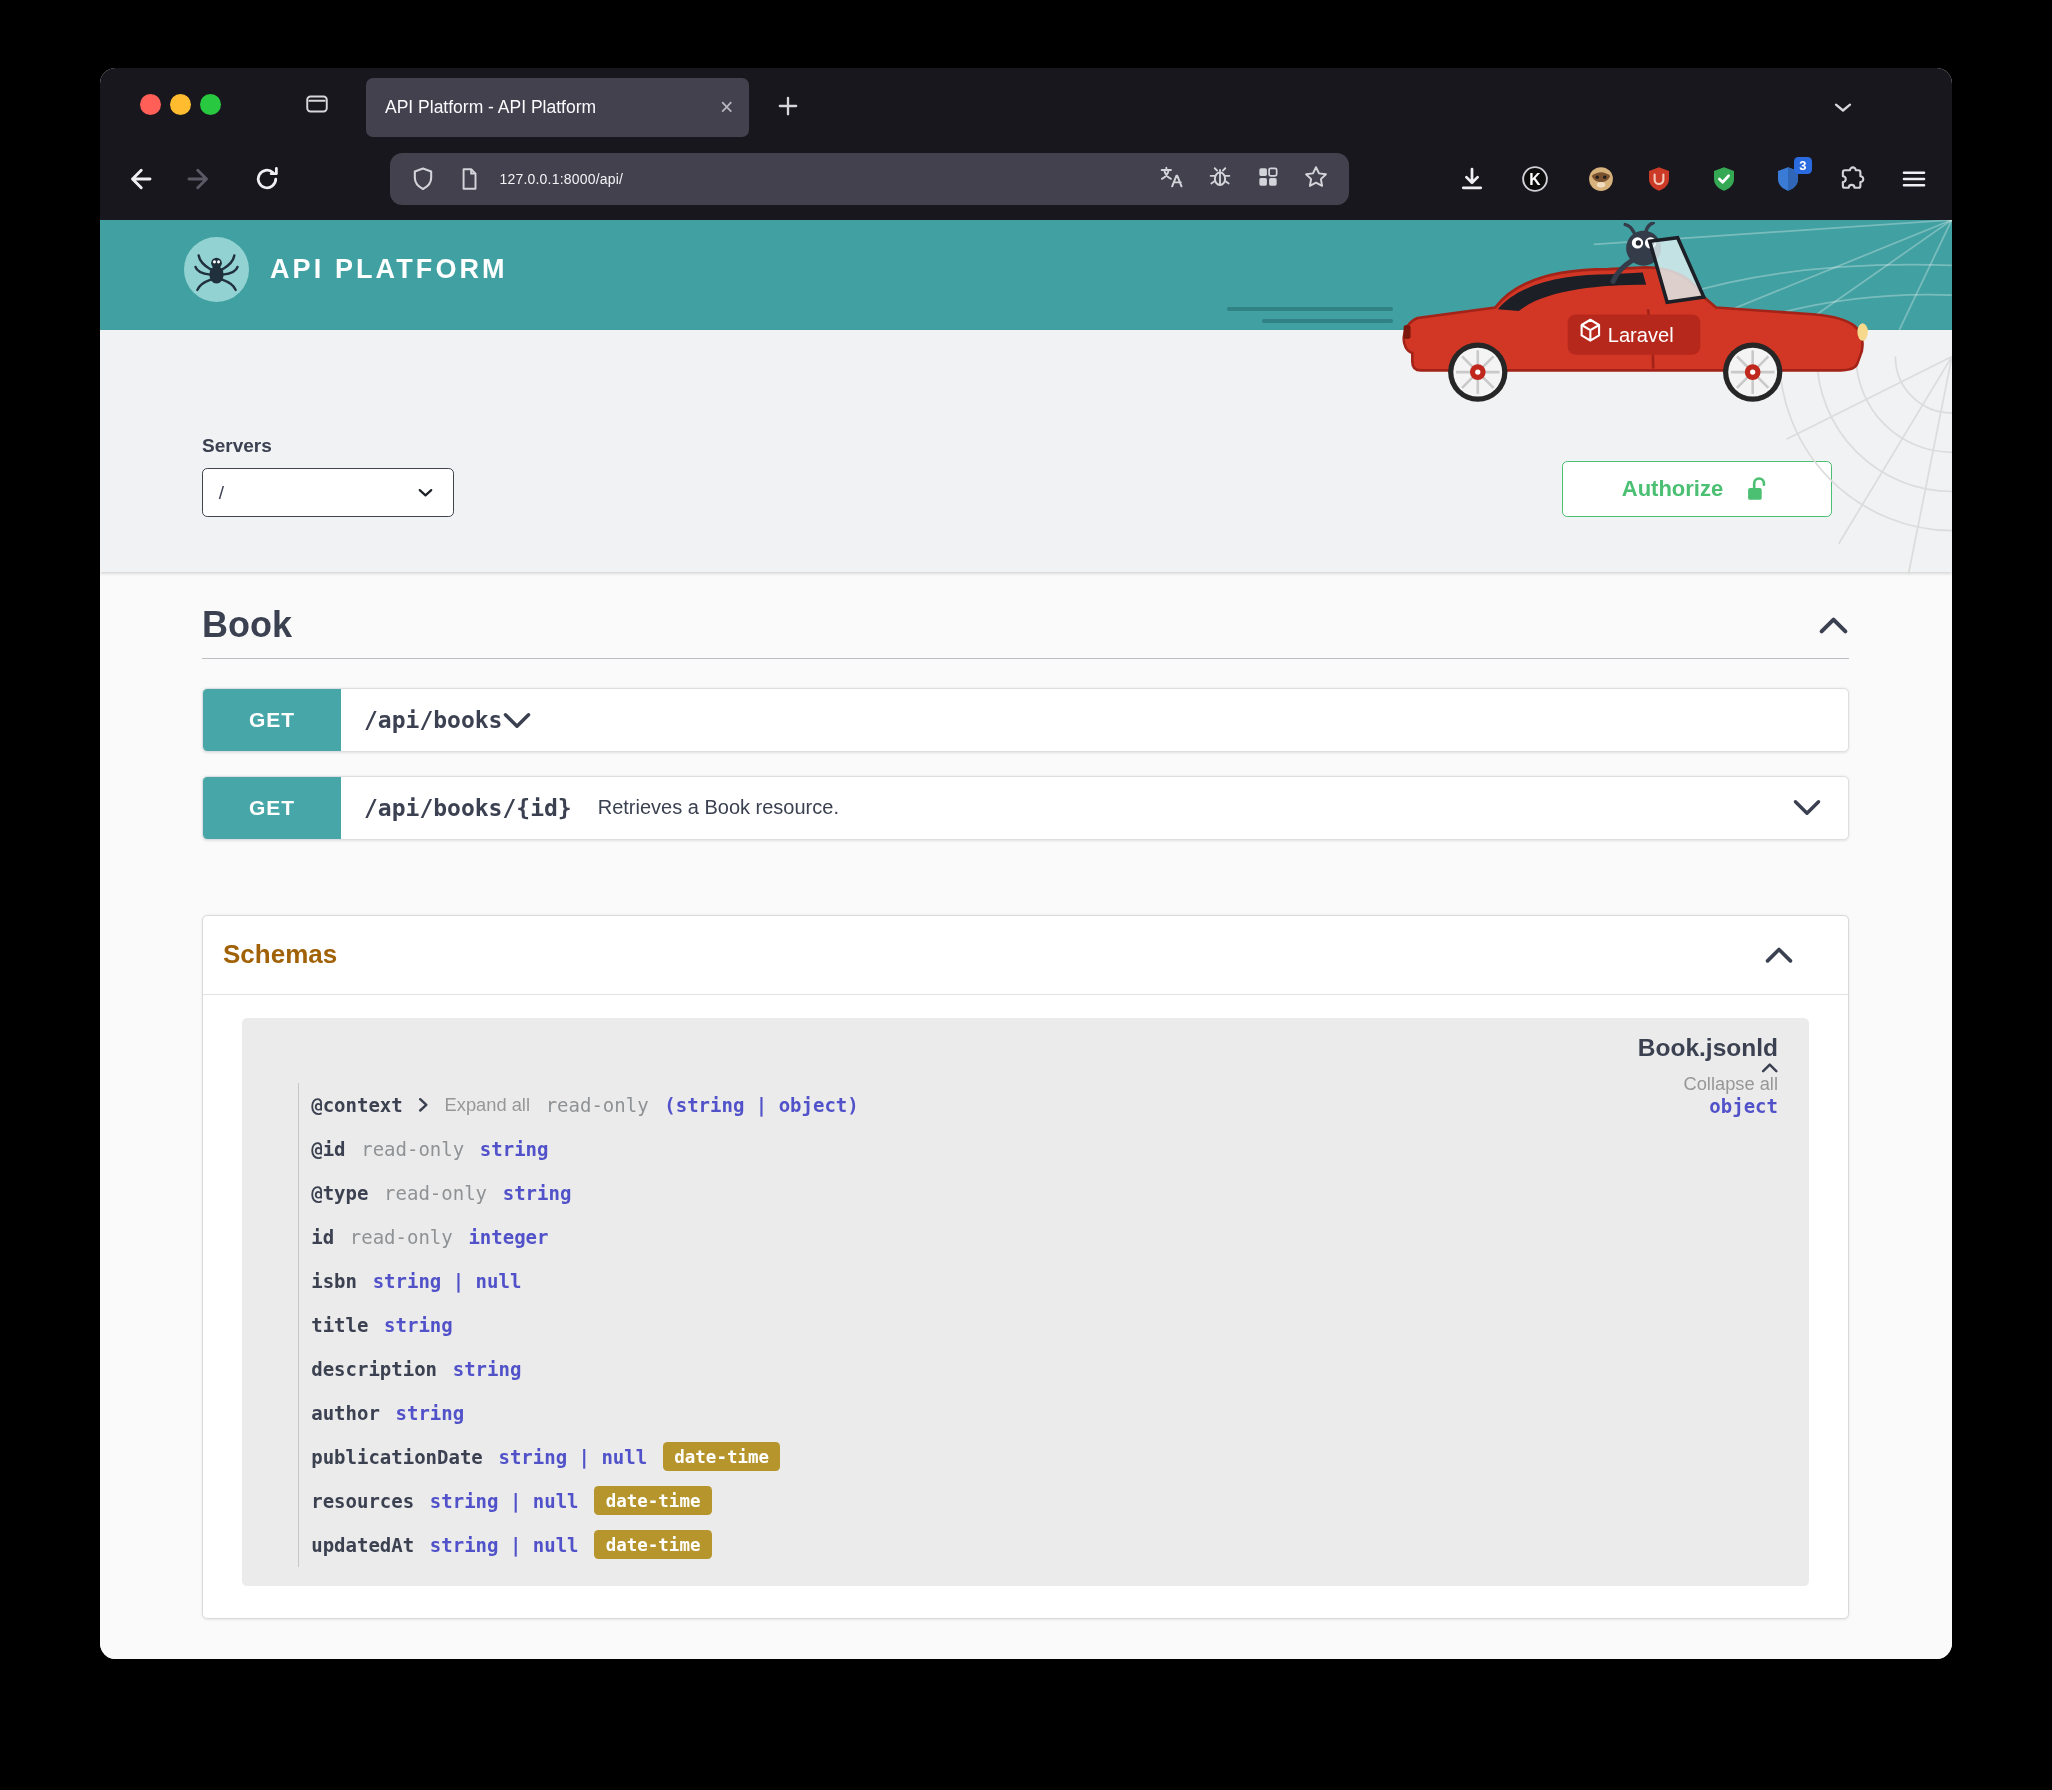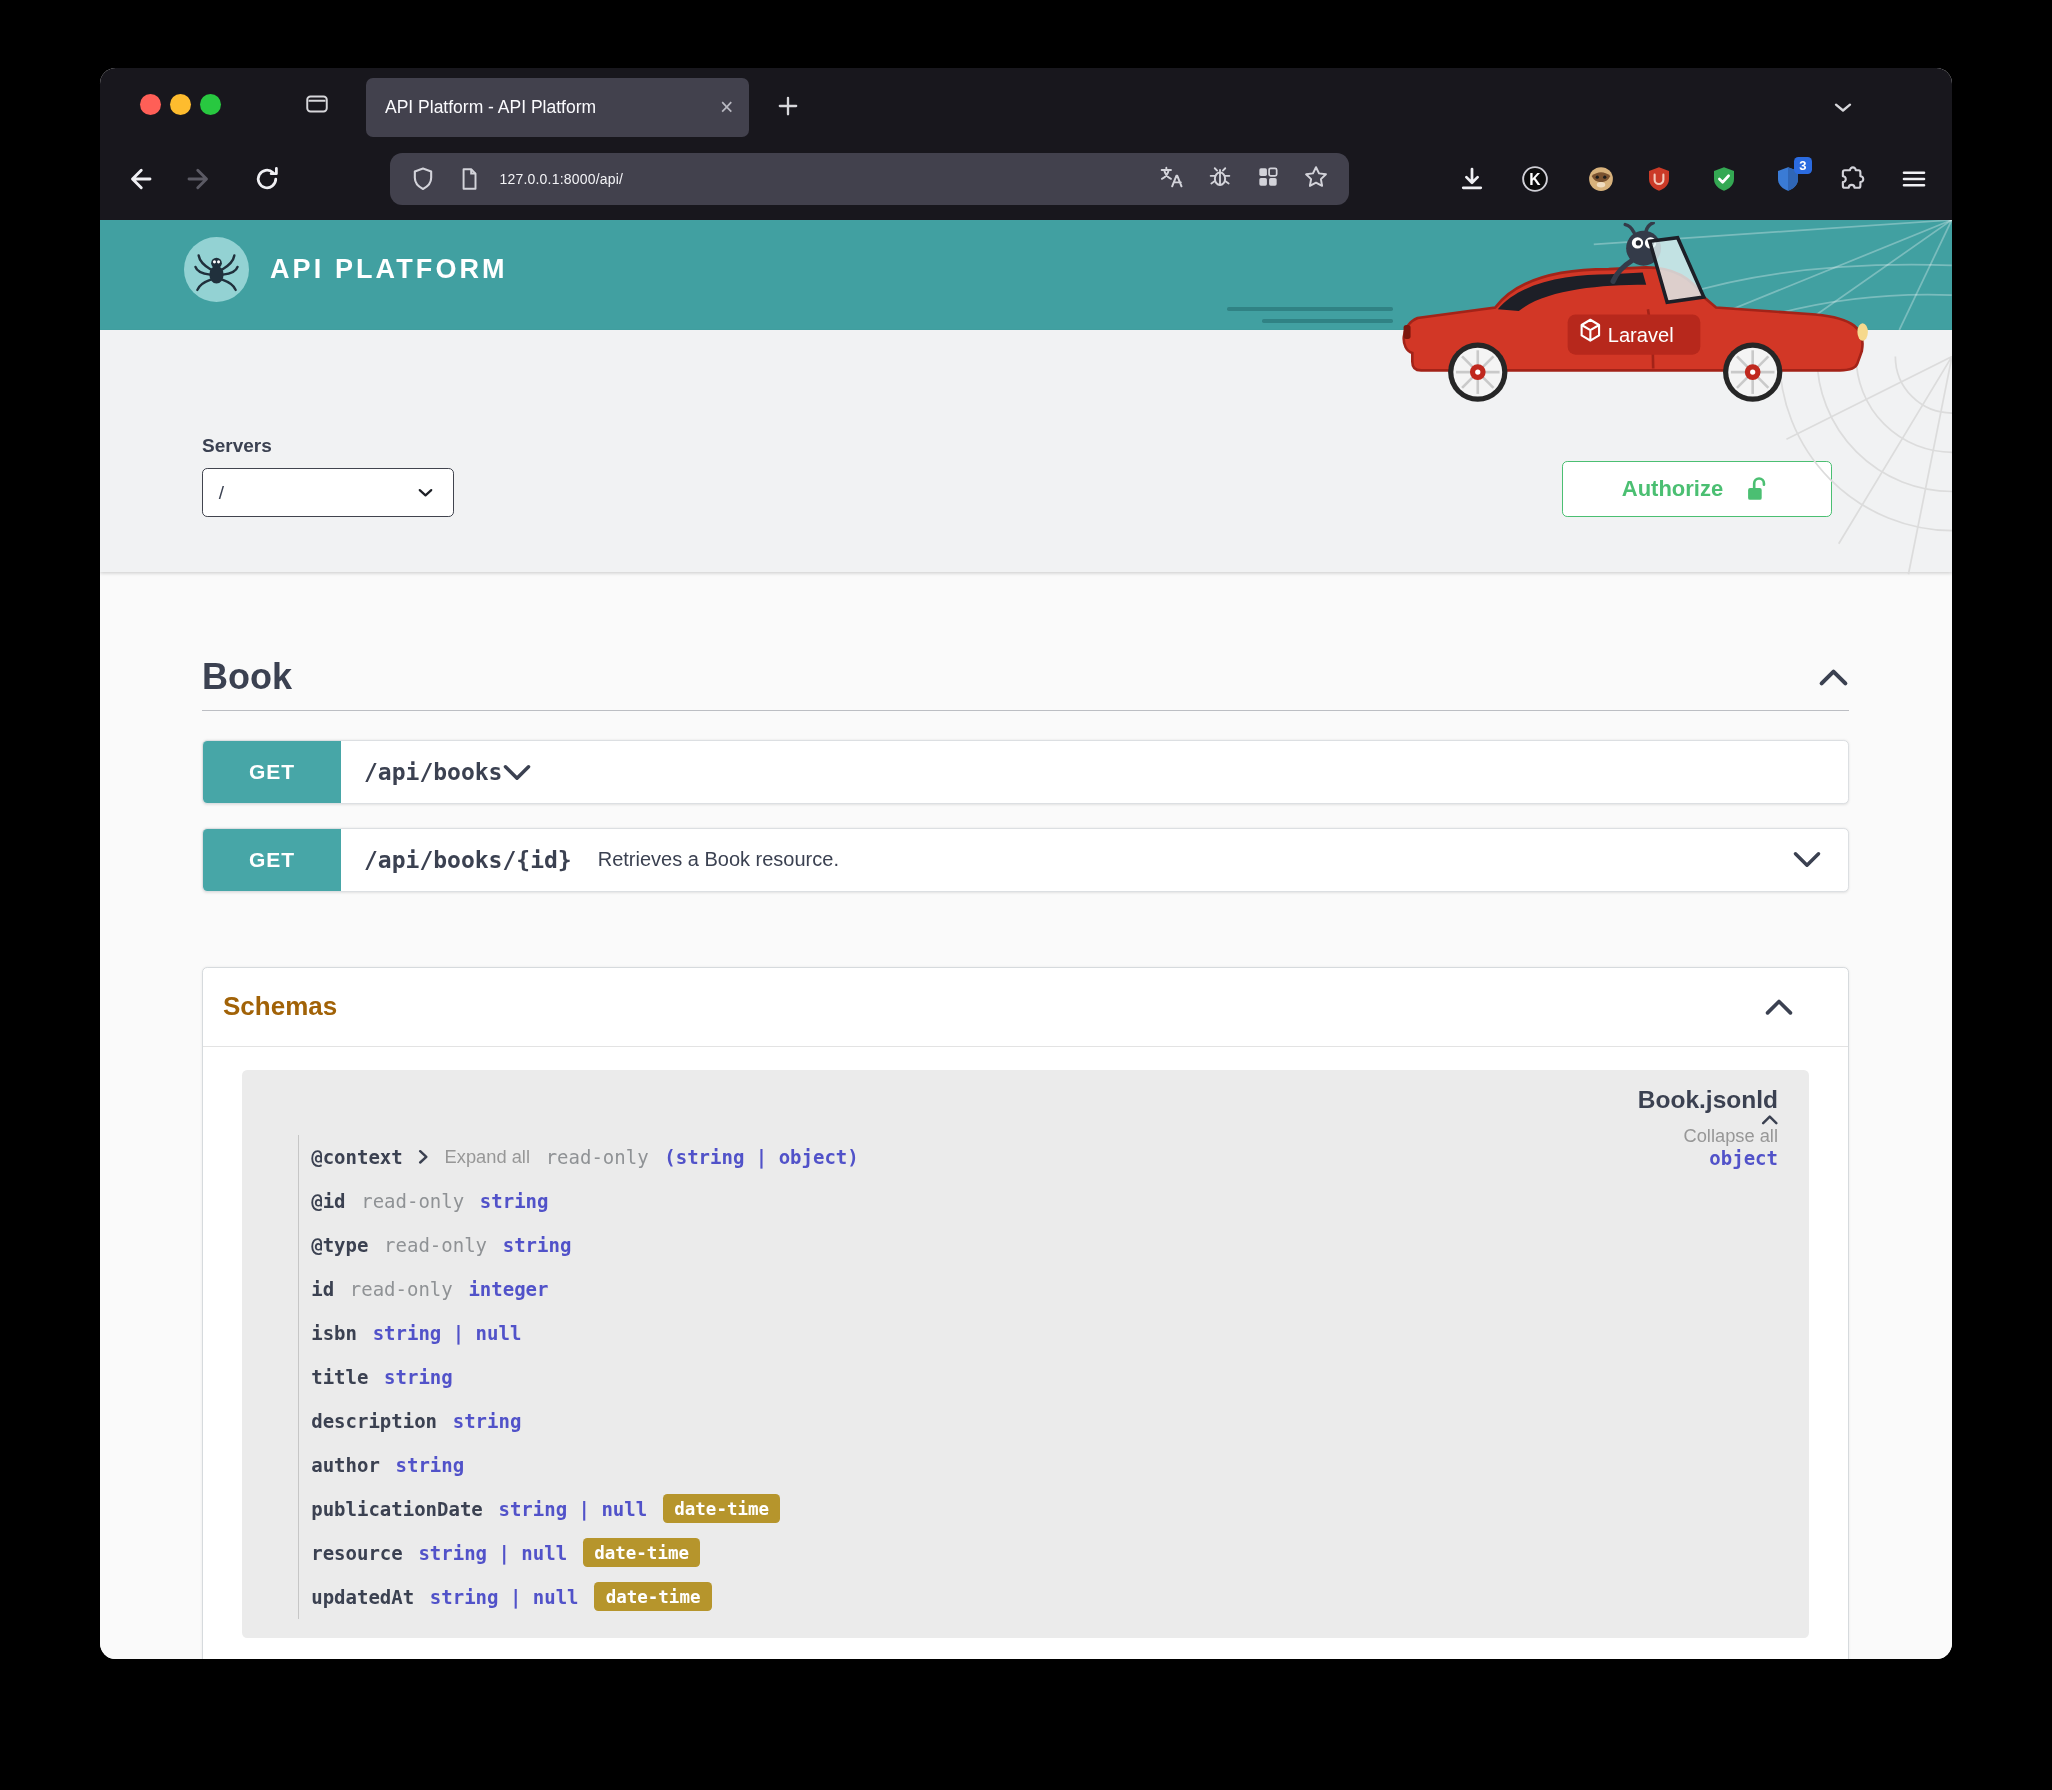--- a/index.html
+++ b/index.html
@@ -42,21 +42,21 @@
   .web-gray{position:absolute;right:0;top:110px;z-index:2;pointer-events:none;}
   .car{position:absolute;left:1286px;top:1.7px;width:489px;height:192px;z-index:5;}
 
   .scheme-strip{position:relative;height:242px;background:#f1f2f3;box-shadow:0 1.7px 3.5px rgba(0,0,0,.18);z-index:3;}
   .servers-label{position:absolute;left:102px;top:105px;font-size:19px;font-weight:bold;color:#3b4151;}
   .server-select{position:absolute;left:102px;top:138px;width:252px;height:49px;background:#fff;border:1.7px solid #41444e;border-radius:5.2px;display:flex;align-items:center;justify-content:space-between;padding:0 15.7px;box-sizing:border-box;}
   .server-select .val{font-size:19px;color:#3b4151;}
   .authorize-btn{position:absolute;right:120px;top:131px;width:270px;height:56px;border:1.7px solid #4bbf72;border-radius:5.2px;background:#fff;display:flex;align-items:center;justify-content:center;gap:19px;box-sizing:border-box;}
   .authorize-btn .lbl{color:#4bbf72;font-size:22px;font-weight:bold;}
 
-  .content{position:relative;padding:84px 103px 0 102px;z-index:2;}
+  .content{position:relative;padding:32px 103px 0 102px;z-index:2;}
   .section-head{display:flex;align-items:center;justify-content:space-between;}
   .section-title{font-size:36px;font-weight:bold;color:#3b4151;}
   .rule{border:none;border-top:0.9px solid rgba(59,65,81,.32);margin:12.2px 0 0 0;}
 
   .opblock{margin-top:29px;height:62px;background:#fff;border:0.9px solid #dcdfe2;border-radius:5.2px;box-shadow:0 0.9px 2.6px rgba(0,0,0,.10);display:flex;align-items:center;overflow:hidden;}
   .opblock + .opblock{margin-top:23.6px;}
   .op-method{width:138px;align-self:stretch;background:#47a6a7;color:#fff;font-weight:bold;font-size:21px;display:flex;align-items:center;justify-content:center;letter-spacing:0.9px;flex:none;}
   .op-path{margin-left:23px;font-size:23px;font-weight:bold;color:#3b4151;}
   .op-desc{margin-left:26px;font-size:20px;color:#3b4151;flex:1;}
   .op-chevron{margin-right:26px;display:flex;}
@@ -430,21 +430,21 @@
               <span class="type-token mono">string</span>
             </div>
 
             <div class="prop-row">
               <span class="prop-name mono">publicationDate</span>
               <span class="type-token mono">string | null</span>
               <span class="format-badge mono">date-time</span>
             </div>
 
             <div class="prop-row">
-              <span class="prop-name mono">resource</span>
+              <span class="prop-name mono">resources</span>
               <span class="type-token mono">string | null</span>
               <span class="format-badge mono">date-time</span>
             </div>
 
             <div class="prop-row">
               <span class="prop-name mono">updatedAt</span>
               <span class="type-token mono">string | null</span>
               <span class="format-badge mono">date-time</span>
             </div>
 

